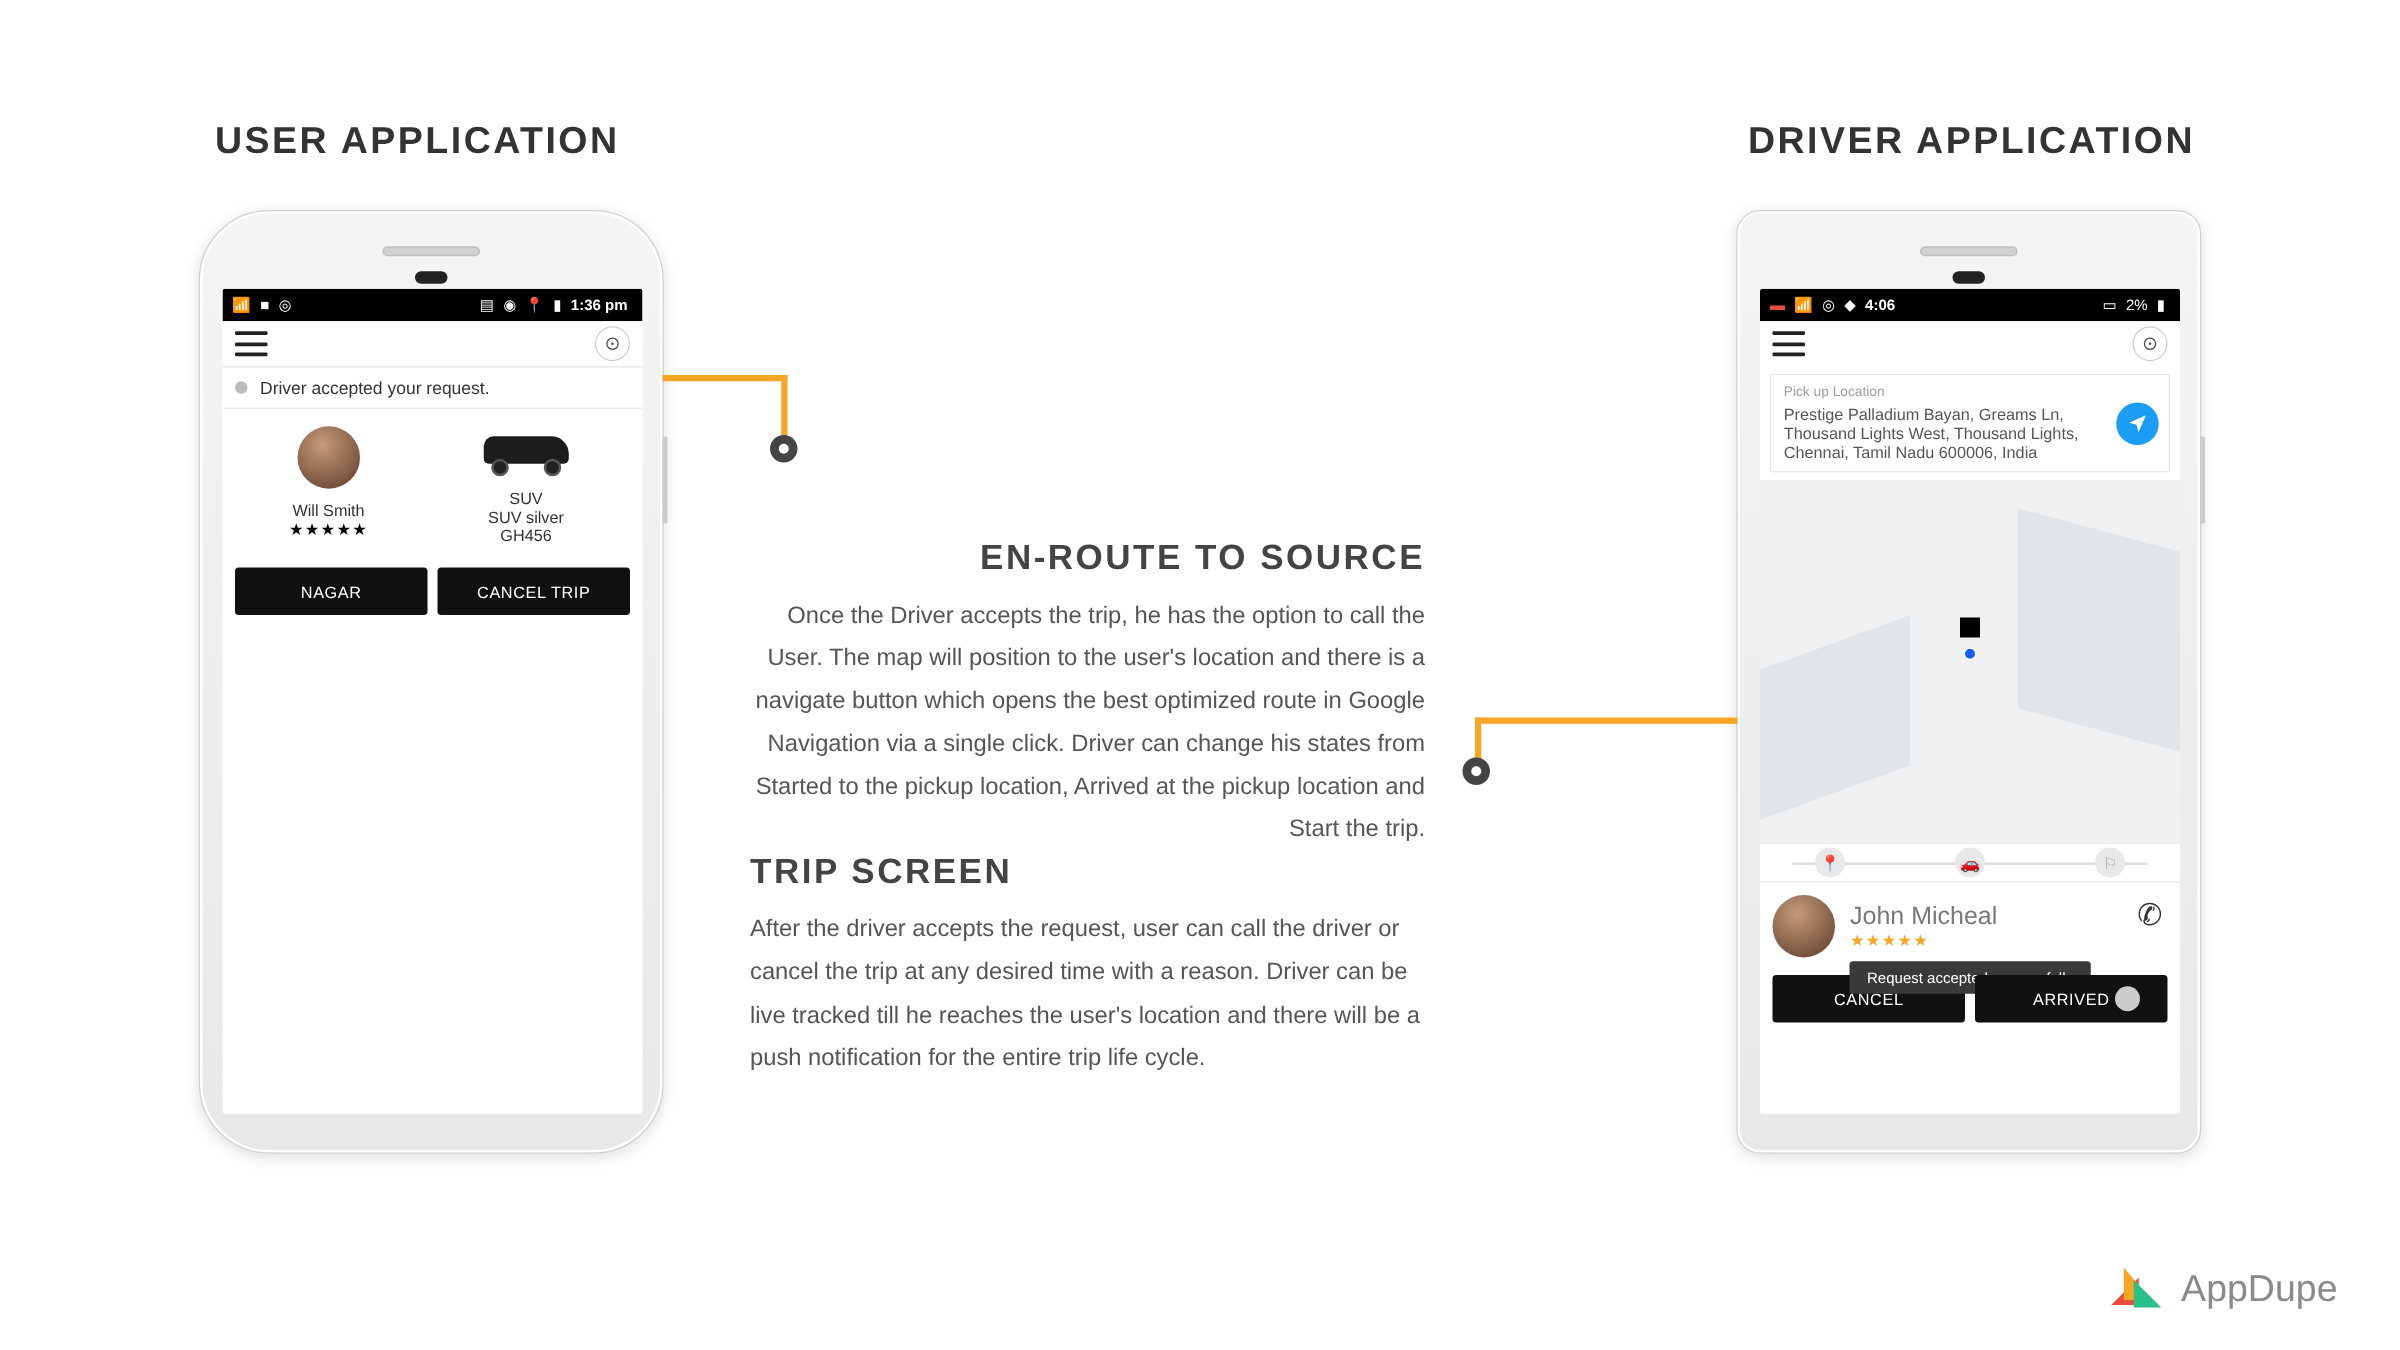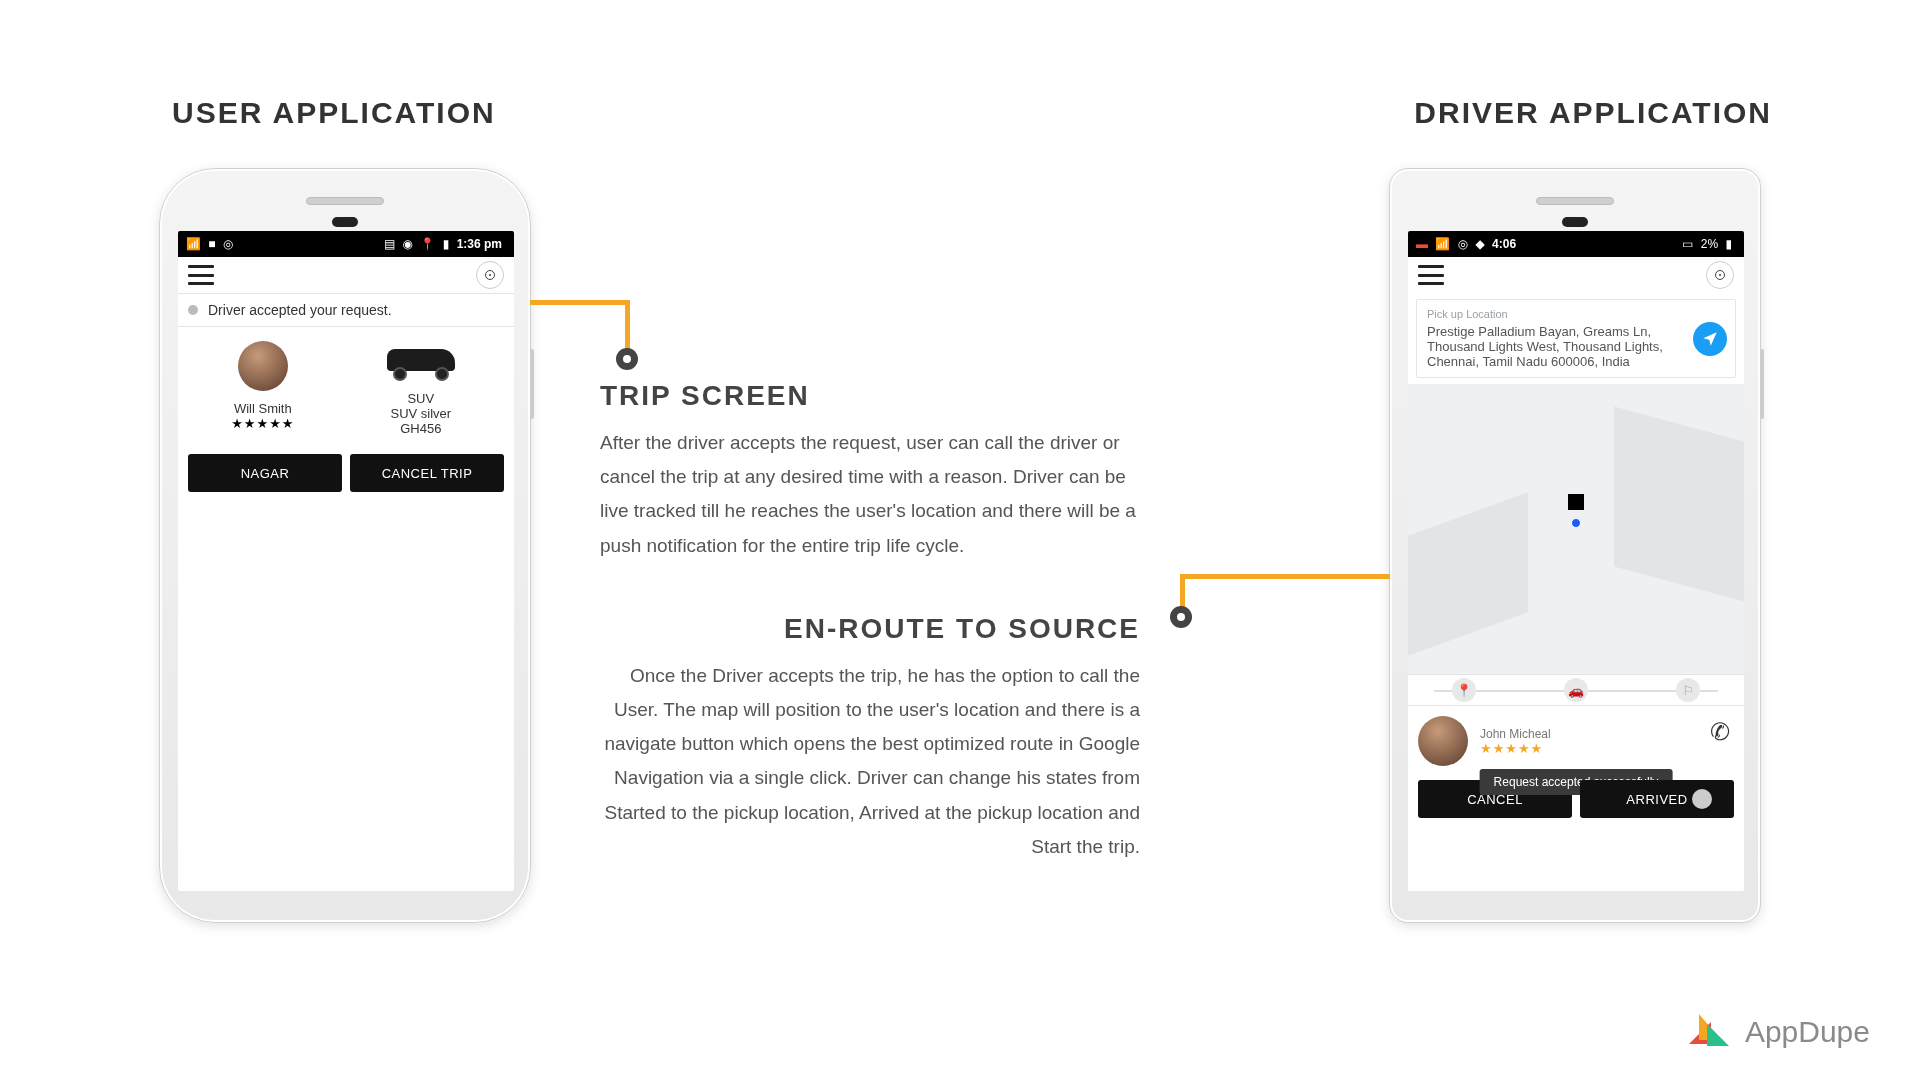--- a/index.html
+++ b/index.html
@@ -11,21 +11,21 @@
     position: relative;
     overflow: hidden;
   }
   h2.section-title {
     font-size: 30px;
     font-weight: 700;
     letter-spacing: 2px;
     color: #333;
   }
   .title-left { position: absolute; left: 172px; top: 96px; }
-  .title-right { position: absolute; right: 148px; top: 96px; text-align: right; }
+  .title-right { position: absolute; right: 164px; top: 96px; text-align: right; }
 
   
   .phone {
     position: absolute;
     width: 372px; height: 755px;
     border-radius: 56px;
     background: linear-gradient(180deg,#f4f4f4,#e8e8e8);
     border: 1px solid #d0d0d0;
     box-shadow: 0 3px 12px rgba(0,0,0,.12), inset 0 0 0 2px #fff;
     padding-top: 62px;
@@ -123,21 +123,21 @@
   .pin-sq{position:absolute;left:50%;top:110px;transform:translateX(-50%);
     width:16px;height:16px;background:#000;}
   .pin-dot{position:absolute;left:50%;top:134px;transform:translateX(-50%);
     width:10px;height:10px;border-radius:50%;background:#1a5cff;border:1px solid #fff;}
   .step-row{height:32px;display:flex;align-items:center;justify-content:space-around;
     border-top:1px solid #e5e5e5;border-bottom:1px solid #e5e5e5;position:relative;}
   .step-row::before{content:"";position:absolute;left:26px;right:26px;top:50%;height:2px;background:#ddd;z-index:0;}
   .step-ic{width:24px;height:24px;border-radius:50%;background:#e8e8e8;z-index:1;display:flex;align-items:center;justify-content:center;color:#aaa;font-size:13px;}
   .driver-row{display:flex;align-items:center;padding:10px 10px 6px;position:relative;}
   .driver-row .avatar{margin:0 12px 0 0;}
-  .driver-row .name{font-size:12px;color:#777;}
+  .driver-row .name{font-size:20px;color:#777;}
   .driver-row .stars2{color:#f5a623;font-size:13px;letter-spacing:1px;}
   .call-ic{position:absolute;right:14px;top:12px;font-size:24px;}
   .toast{position:absolute;left:50%;bottom:96px;transform:translateX(-50%);
     background:#3a3a3a;color:#fff;font-size:12px;padding:6px 14px;border-radius:3px;white-space:nowrap;}
   .knob{position:absolute;right:22px;width:20px;height:20px;border-radius:50%;background:#ccc;top:50%;transform:translateY(-50%);}
 
   
   .center-col { position:absolute; left:600px; top:380px; width:540px; }
   .block h3{
     font-size:28px; font-weight:700; letter-spacing:2px; color:#444;
@@ -293,27 +293,27 @@
       <div class="btn-black">CANCEL</div>
       <div class="btn-black" style="position:relative">
         <span>ARRIVED</span>
         <span class="knob"></span>
       </div>
     </div>
   </div>
 </div>
 
 <div class="center-col">
+  <div class="block block-route">
+    <h3>EN-ROUTE TO SOURCE</h3>
+    <p>Once the Driver accepts the trip, he has the option to call the User. The map will position to the user's location and there is a navigate button which opens the best optimized route in Google Navigation via a single click. Driver can change his states from Started to the pickup location, Arrived at the pickup location and Start the trip.</p>
+  </div>
   <div class="block block-trip">
     <h3>TRIP SCREEN</h3>
     <p>After the driver accepts the request, user can call the driver or cancel the trip at any desired time with a reason. Driver can be live tracked till he reaches the user's location and there will be a push notification for the entire trip life cycle.</p>
-  </div>
-  <div class="block block-route">
-    <h3>EN-ROUTE TO SOURCE</h3>
-    <p>Once the Driver accepts the trip, he has the option to call the User. The map will position to the user's location and there is a navigate button which opens the best optimized route in Google Navigation via a single click. Driver can change his states from Started to the pickup location, Arrived at the pickup location and Start the trip.</p>
   </div>
 </div>
 
 <div class="ptr" style="left:530px;top:300px;width:150px;height:80px;">
   <div class="h" style="left:0;top:0;width:100px;"></div>
   <div class="v" style="left:95px;top:0;height:55px;"></div>
   <div class="end" style="left:86px;top:48px;"></div>
 </div>
 <div class="ptr" style="left:1140px;top:574px;width:250px;height:60px;">
   <div class="h" style="left:40px;top:0;width:210px;"></div>

